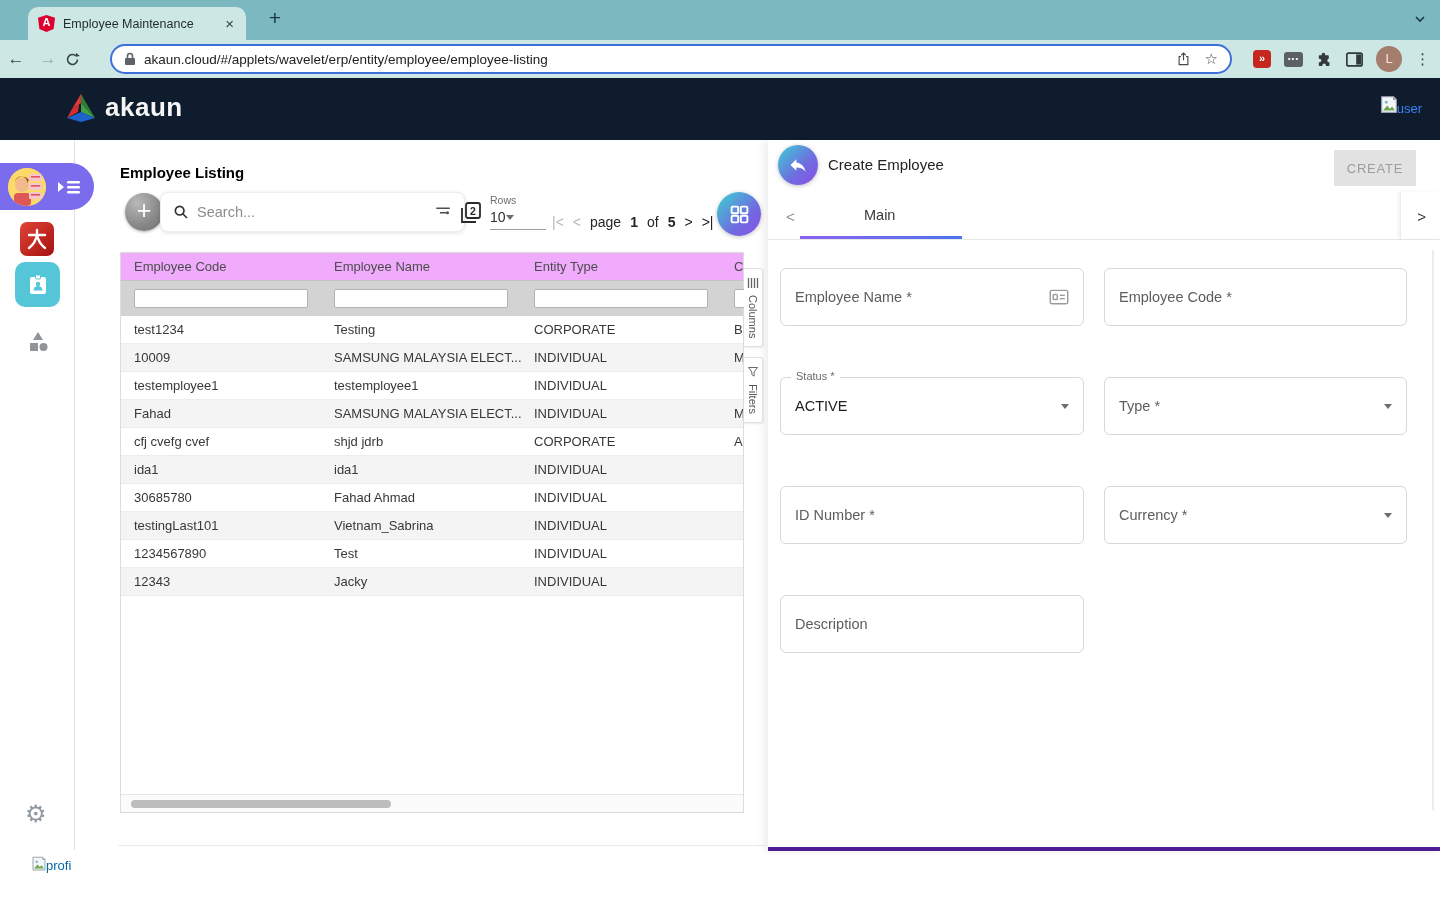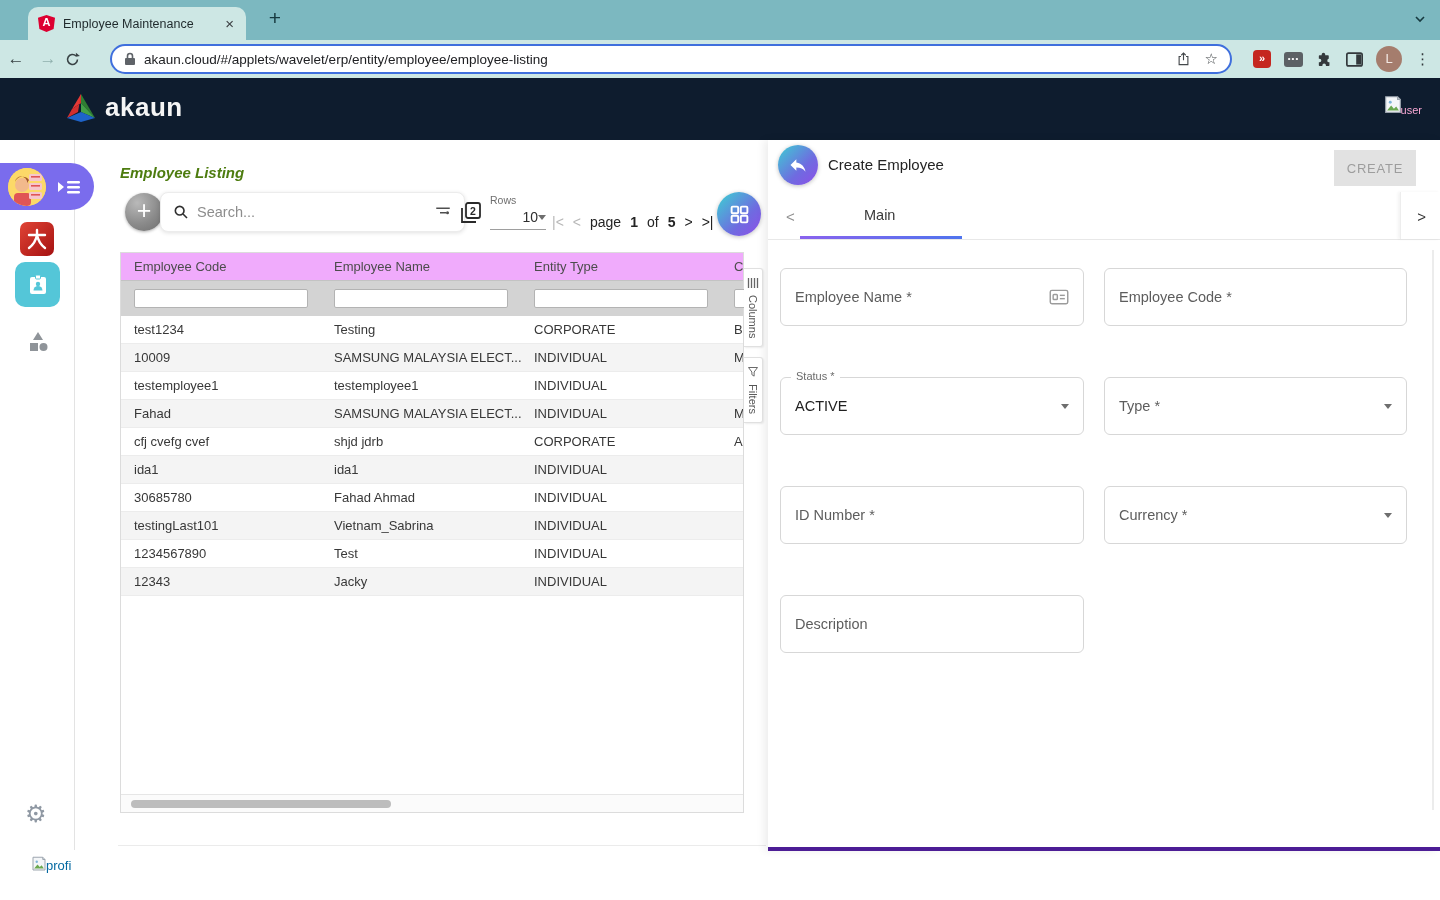--- a/index.html
+++ b/index.html
@@ -36,53 +36,53 @@
     text-align:center; line-height:14px; letter-spacing:1px; }
   .profile-dot { width:26px; height:26px; border-radius:50%; background:#a57d6d; color:#f3e8e3;
     font-size:13px; text-align:center; line-height:26px; }
   .kebab { font-size:15px; color:#33393c; }
 
   
   .appbar { position:absolute; top:78px; left:0; width:1440px; height:62px; background:#0e1c2e; }
   .logo { position:absolute; left:64px; top:14px; display:flex; align-items:flex-end; gap:7px; }
   .logo-text { color:#f5f5f5; font-size:26px; font-weight:bold; letter-spacing:.5px; }
   .user-broken { position:absolute; right:18px; top:16px; display:flex; align-items:flex-end; }
-  .user-broken span { color:#f9a8d4; font-size:11px; margin-left:-3px; }
+  .user-broken span { color:#3b82f6; font-size:13px; margin-left:-3px; }
 
   
   .sidebar { position:absolute; top:140px; left:0; width:75px; height:710px; background:#fff;
     border-right:1px solid #e3e3e3; }
   .pill { position:absolute; left:0; top:163px; width:94px; height:47px; background:#7a6ced;
     border-radius:0 24px 24px 0; display:flex; align-items:center; z-index:6; }
   .pill-avatar { width:38px; height:38px; border-radius:50%; background:#fcd968; margin-left:8px; overflow:hidden; position:relative; }
   .side-red { position:absolute; left:20px; top:222px; width:34px; height:34px; border-radius:7px;
     background:linear-gradient(135deg,#e04435,#a51111); display:flex; align-items:center; justify-content:center; }
   .side-teal { position:absolute; left:15px; top:262px; width:45px; height:45px; border-radius:10px;
     background:#54c6d8; display:flex; align-items:center; justify-content:center; }
   .side-shapes { position:absolute; left:26px; top:330px; }
   .side-gear { position:absolute; left:25px; top:800px; color:#8f98a3; font-size:24px; }
   .profi-broken { position:absolute; left:30px; top:855px; display:flex; align-items:flex-end; }
   .profi-broken span { color:#0369a1; font-size:13px; margin-left:-2px; }
 
   
-  .listing-title { position:absolute; left:120px; top:164px; font-size:15px; font-weight:bold; color:#4d7c0f;font-style:italic; }
+  .listing-title { position:absolute; left:120px; top:164px; font-size:15px; font-weight:bold; color:#000000; }
   .plus-btn { position:absolute; left:125px; top:193px; width:38px; height:38px; border-radius:50%;
     background:radial-gradient(circle at 32% 26%, #b9b9b9, #8b8b8b 55%, #6e6e6e);
     color:#fff; font-size:25px; text-align:center; line-height:35px; box-shadow:0 1px 3px rgba(0,0,0,.3); }
   .search-box { position:absolute; left:160px; top:192px; width:305px; height:40px; background:#fff;
     border:1px solid #ececec; border-radius:8px; box-shadow:0 1px 4px rgba(0,0,0,.12);
     display:flex; align-items:center; padding:0 12px; }
   .search-box input { border:none; outline:none; flex:1; font-size:14.5px; color:#333; margin-left:8px;
     font-family:"Liberation Sans",sans-serif; background:transparent; }
   .search-box input::placeholder { color:#8d8d8d; }
   .pages-ic { position:absolute; left:458px; top:200px; }
   .rows-group { position:absolute; left:490px; top:194px; width:56px; }
   .rows-label { font-size:10.5px; color:#6f6f6f; }
   .rows-value { font-size:14px; color:#2e2e2e; margin-top:3px; padding-bottom:4px;
-    border-bottom:1px solid #9e9e9e; display:flex; justify-content:flex-end; align-items:center; }
+    border-bottom:1px solid #9e9e9e; display:flex; justify-content:flex-start; align-items:center; }
   .caret { width:0; height:0; border-left:4.5px solid transparent; border-right:4.5px solid transparent;
     border-top:5px solid #6e6e6e; }
   .pager { position:absolute; left:552px; top:214px; display:flex; align-items:center; gap:9px;
     font-size:14px; color:#242424; }
   .pager .dis { color:#b7b7b7; }
   .pager b { font-weight:bold; }
   .grid-btn { position:absolute; left:717px; top:192px; width:44px; height:44px; border-radius:50%;
     background:linear-gradient(135deg,#41c6d4 8%,#6f6be0 62%,#8d4fe8 100%);
     display:flex; align-items:center; justify-content:center; box-shadow:0 1px 4px rgba(0,0,0,.25); }
 

